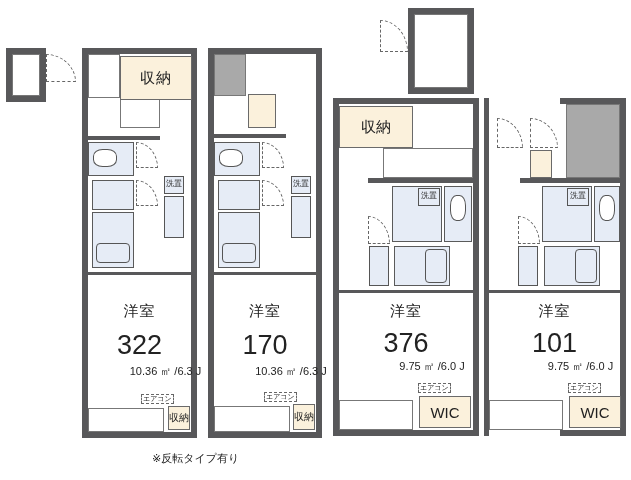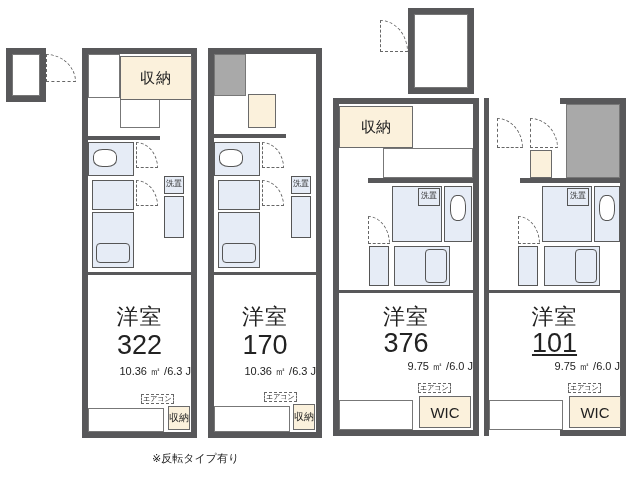--- a/index.html
+++ b/index.html
@@ -8,23 +8,23 @@
   .abs { position: absolute; }
   .wall { position: absolute; background: #58585a; }
   .room { position: absolute; background: #ffffff; }
   .wet { position: absolute; background: #e6ecf6; border: 1px solid #5a5a5a; box-sizing: border-box; }
   .storage { position: absolute; background: #fbf1dc; border: 1px solid #6a6a6a; box-sizing: border-box;
              display: flex; align-items: center; justify-content: center; color: #222; }
   .stair { position: absolute; background: #ffffff; border: 1px solid #777; box-sizing: border-box; }
   .stair.gray { background: #a9a9a9; }
   .arc { position: absolute; border: 1px dashed #666; border-radius: 0 100% 0 0; box-sizing: border-box; }
   .balcony { position: absolute; background: #fff; border: 1px solid #777; box-sizing: border-box; }
-  .label-jp { font-size: 22px; letter-spacing: 1px; text-align: center; }
+  .label-jp { font-size: 15px; letter-spacing: 1px; text-align: center; }
   .label-num { font-size: 27px; text-align: center; font-family: "Liberation Sans", sans-serif; }
-  .label-area { font-size: 11px; text-align: right; font-family: "Liberation Sans", sans-serif; white-space: nowrap; }
+  .label-area { font-size: 11px; text-align: center; font-family: "Liberation Sans", sans-serif; white-space: nowrap; padding-left: 26px; }
   .tag { position: absolute; font-size: 7px; border: 1px dashed #666; padding: 0 1px; background: #fff; line-height: 8px; }
   .washer { position: absolute; border: 1px solid #555; background: #e6ecf6; font-size: 8px; text-align: center; line-height: 14px; box-sizing: border-box; }
   .toilet { position: absolute; border: 1px solid #555; border-radius: 40%; background: #fff; box-sizing: border-box; }
   .tub { position: absolute; border: 1px solid #555; border-radius: 4px; background: #e6ecf6; box-sizing: border-box; }
   .kitchen { position: absolute; background: #e6ecf6; border: 1px solid #555; box-sizing: border-box; }
   .note { position: absolute; font-size: 11px; }
 </style>
 </head>
 <body>
 
@@ -137,20 +137,20 @@
     <div class="toilet" style="left:4px;top:8px;width:16px;height:26px;"></div>
   </div>
   <div class="kitchen" style="left:518px;top:246px;width:20px;height:40px;"></div>
   <div class="wet" style="left:544px;top:246px;width:56px;height:40px;">
     <div class="tub" style="left:30px;top:2px;width:22px;height:34px;"></div>
   </div>
   <div class="arc" style="left:518px;top:216px;width:22px;height:28px;"></div>
 
   <div class="wall" style="left:489px;top:290px;width:131px;height:3px;"></div>
   <div class="label-jp abs" style="left:489px;top:302px;width:131px;">洋室</div>
-  <div class="label-num abs" style="left:489px;top:328px;width:131px;text-decoration:underline;">101</div>
+  <div class="label-num abs" style="left:489px;top:328px;width:131px;">101</div>
   <div class="label-area abs" style="left:489px;top:359px;width:131px;">9.75 ㎡ /6.0 J</div>
   <div class="tag" style="left:568px;top:383px;">エアコン</div>
   <div class="balcony" style="left:489px;top:400px;width:74px;height:30px;"></div>
   <div class="storage" style="left:569px;top:396px;width:52px;height:32px;font-size:15px;font-family:'Liberation Sans',sans-serif;">WIC</div>
 </div>
 
 <div class="note" style="left:152px;top:451px;">※反転タイプ有り</div>
 
 </body></html>

